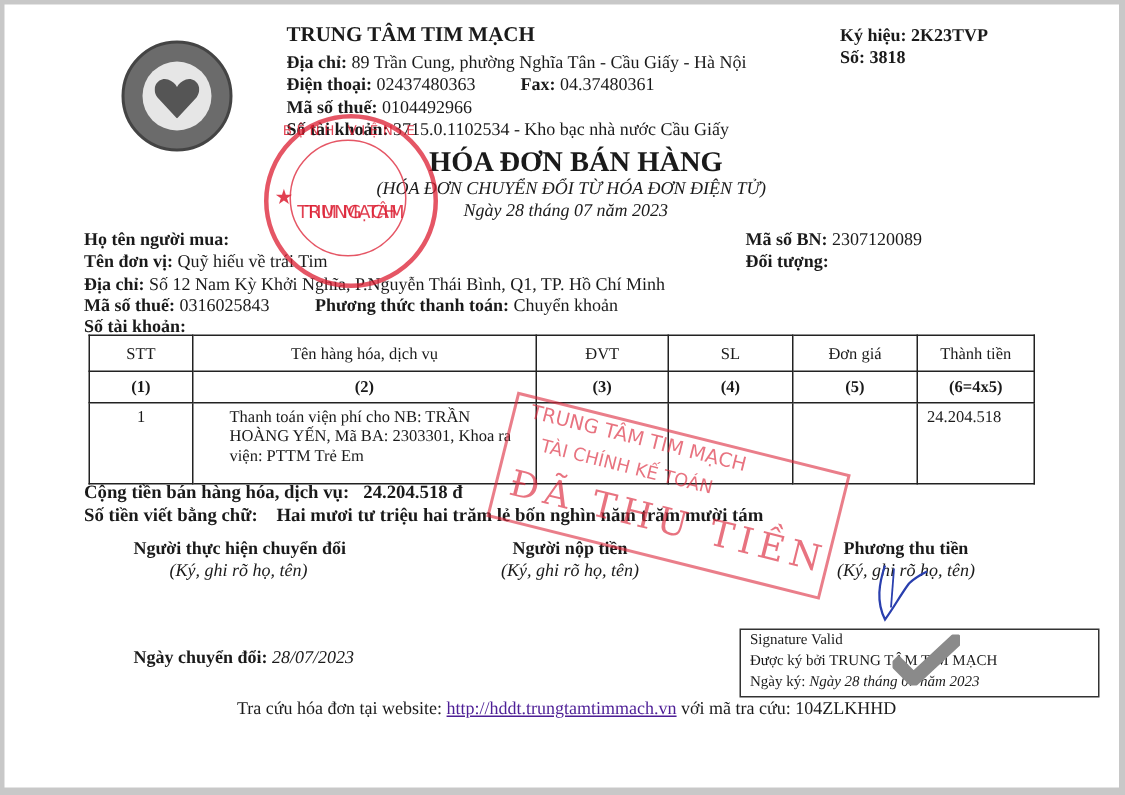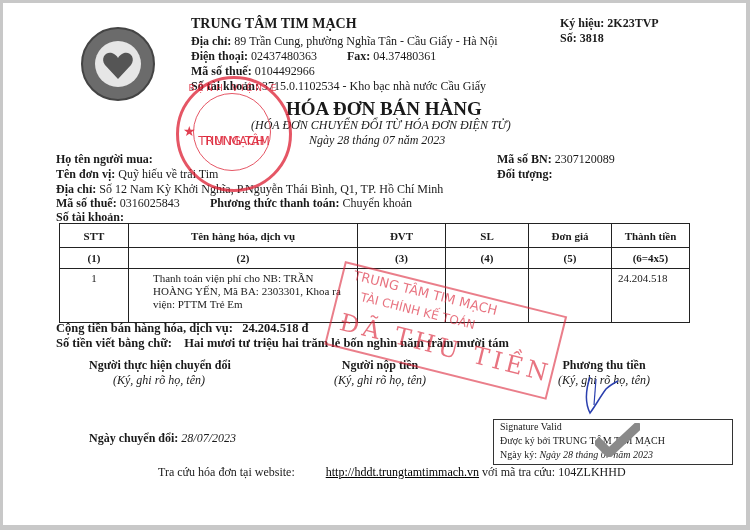--- a/index.html
+++ b/index.html
@@ -13,27 +13,27 @@
   .logo .inner{position:absolute;left:12px;top:12px;width:46px;height:46px;border-radius:50%;background:#e6e6e6;}
   .logo .heart{position:absolute;left:20px;top:22px;width:30px;height:28px;background:#555;clip-path:path('M15 28 L2 14 C-3 7 3 0 9 2 C12 3 14 5 15 7 C16 5 18 3 21 2 C27 0 33 7 28 14 Z');}
   .stamp-round{position:absolute;left:173px;top:73px;width:110px;height:110px;border-radius:50%;border:3px solid rgba(220,30,50,.75);}
   .stamp-round .in{position:absolute;left:14px;top:14px;width:76px;height:76px;border-radius:50%;border:1.5px solid rgba(220,30,50,.75);}
   .stamp-round .t{position:absolute;width:110px;text-align:center;font-family:"DejaVu Sans",sans-serif;color:rgba(220,30,50,.85);font-size:12px;}
   .stamp-round .star{position:absolute;left:4px;top:44px;color:rgba(220,30,50,.85);font-size:14px;}
   .stamp-rect{position:absolute;left:342px;top:258px;width:225px;height:82px;border:2px solid rgba(220,40,60,.6);transform:rotate(14deg);transform-origin:left top;font-family:"DejaVu Sans",sans-serif;color:rgba(220,40,60,.65);}
   .stamp-rect div{position:absolute;white-space:nowrap;}
   table.items{position:absolute;left:56px;top:220px;width:631px;border-collapse:collapse;font-size:11px;}
   table.items td,table.items th{border:1.2px solid #222;padding:0 6px;}
-  table.items th{height:23px;font-weight:bold;text-align:center;}
+  table.items th{height:23px;font-weight:normal;text-align:center;}
   table.items tr.sub td{height:20px;font-weight:bold;text-align:center;}
   table.items tr.row td{height:50px;vertical-align:top;padding-top:3px;}
   .sigbox{position:absolute;left:490px;top:416px;width:240px;height:46px;border:1.2px solid #333;font-size:10px;padding:0 0 0 6px;box-sizing:border-box;}
   .sigbox div{line-height:14px;}
   .check{position:absolute;left:592px;top:420px;width:45px;height:34px;}
-  a{color:#000000;margin-left:28px;}
+  a{color:#4c1d95;}
 </style>
 </head>
 <body>
 
 <div class="page">
 
   <div class="logo">
     <div class="inner"></div>
     <div class="heart"></div>
   </div>

